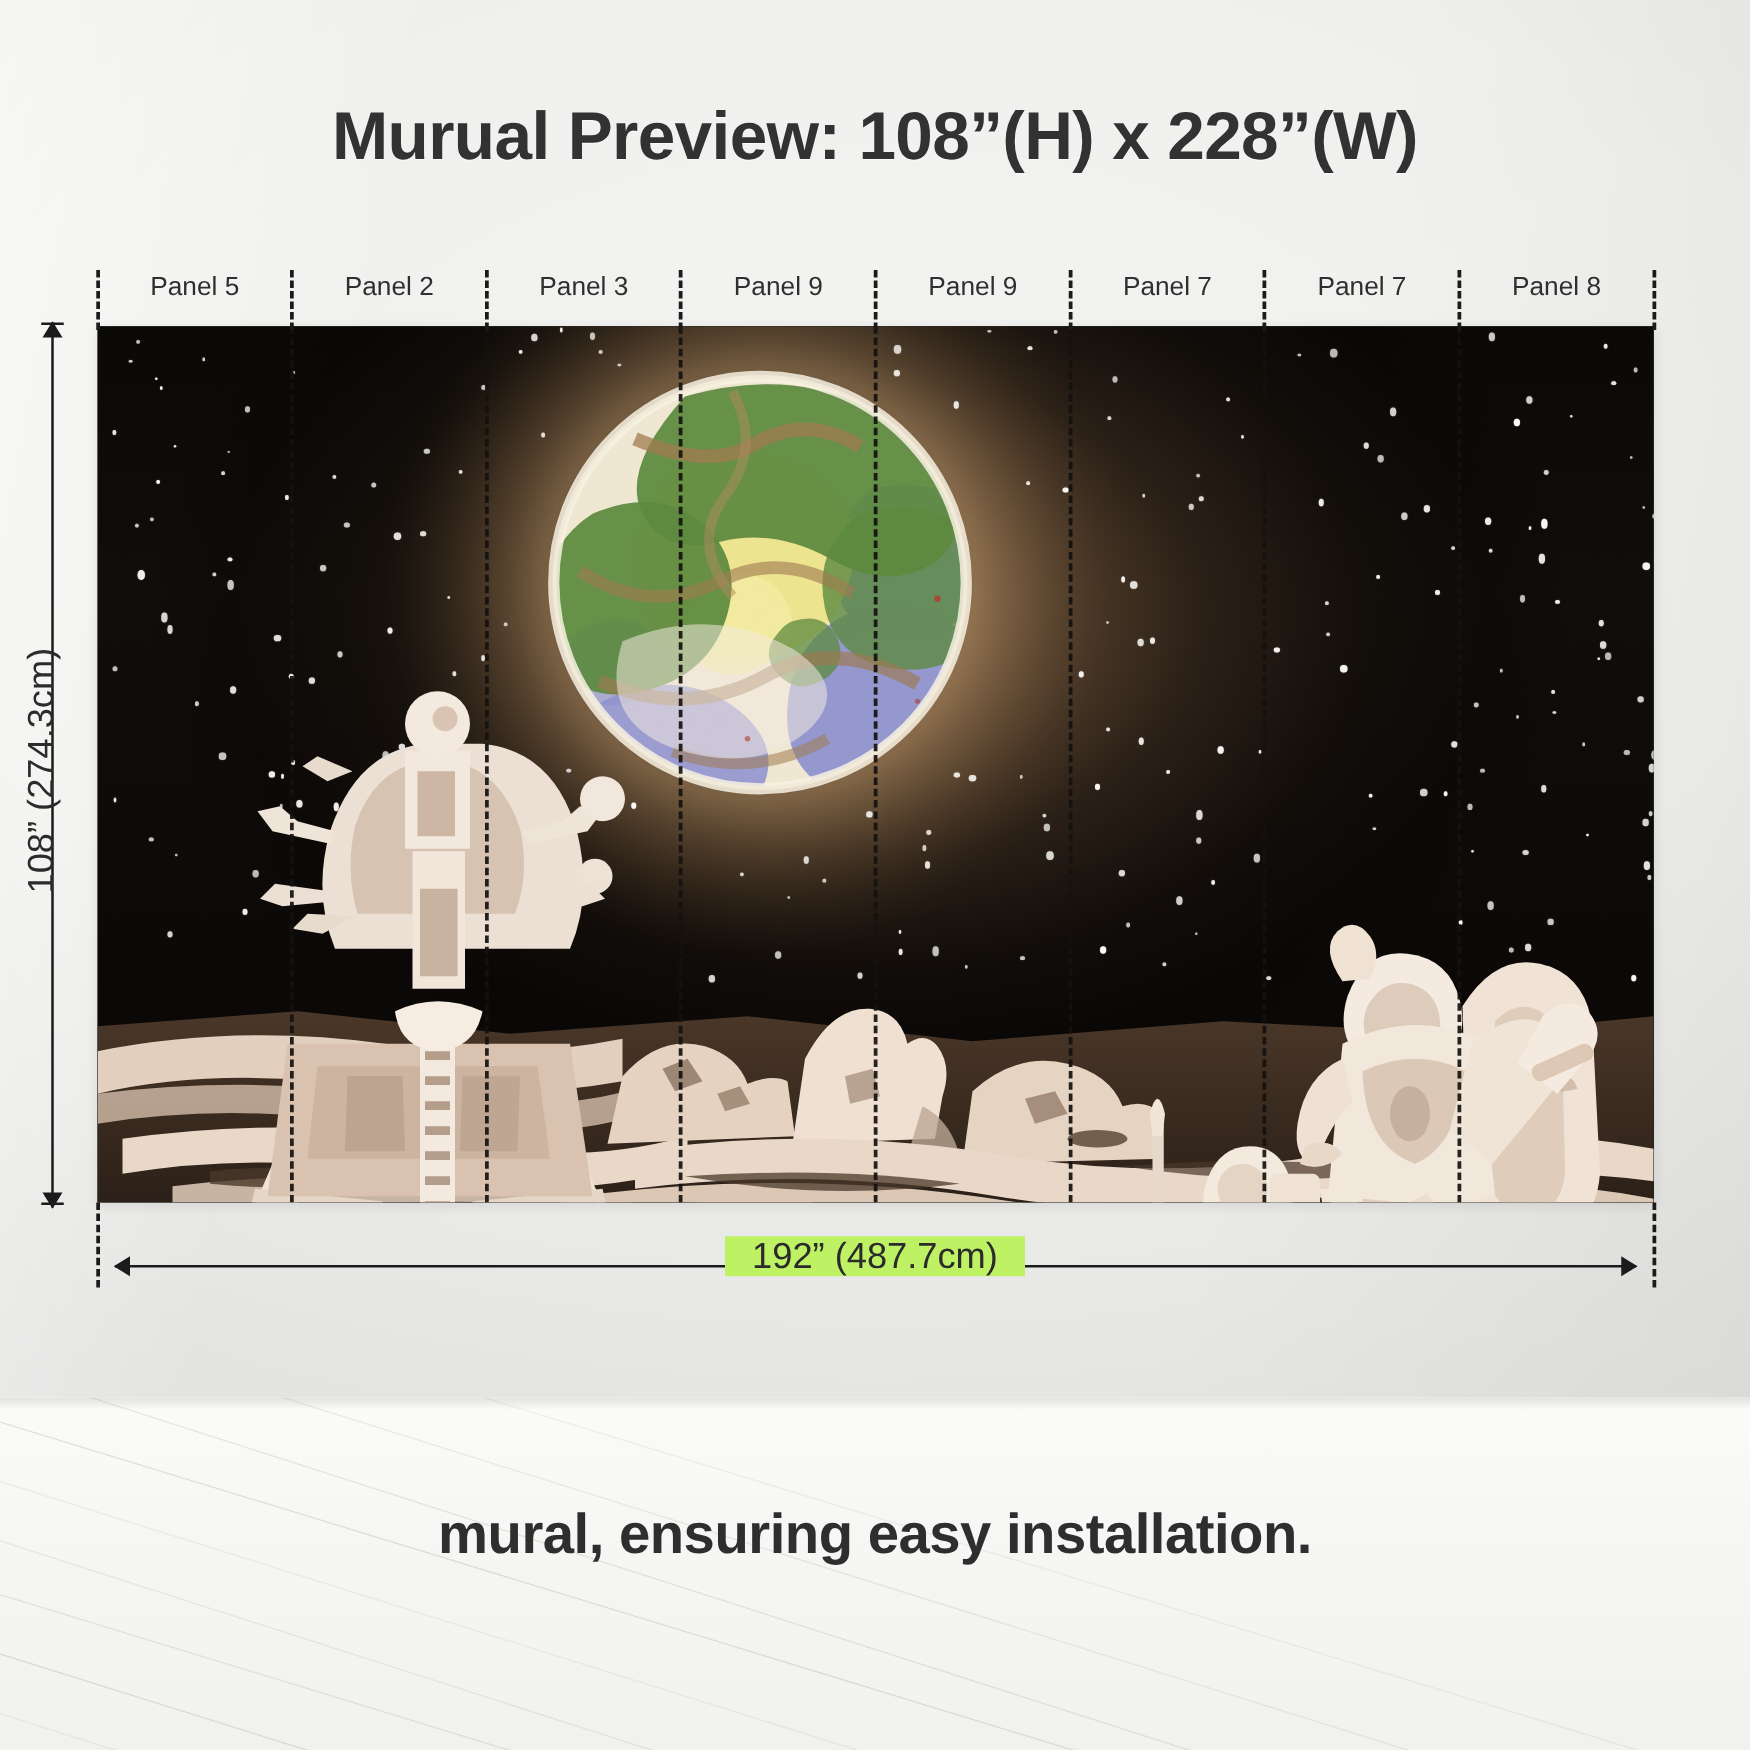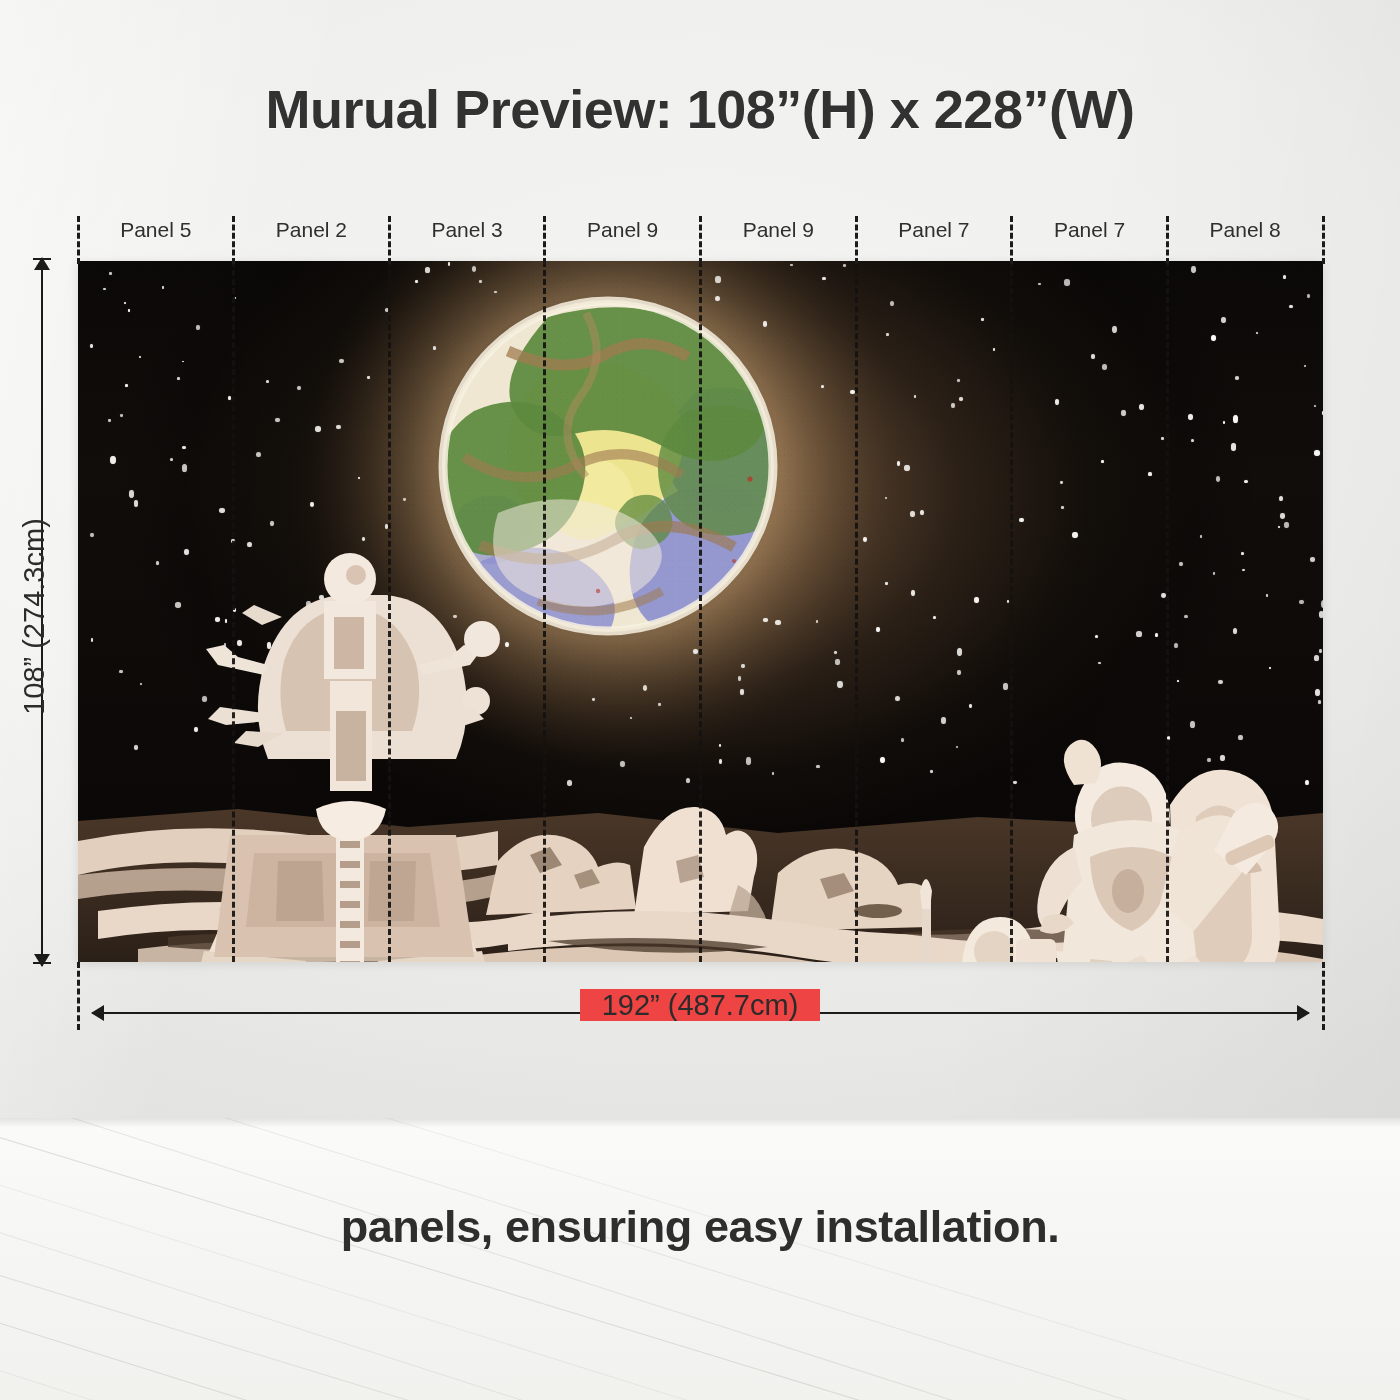--- a/index.html
+++ b/index.html
@@ -109,21 +109,21 @@
 
   #hdim{ position:absolute; left:92px; top:1012px; width:1217px; height:2px; background:#1b1b1b; }
   #hdim .head{ position:absolute; top:-7px; width:0;height:0;
       border-top:8px solid transparent;border-bottom:8px solid transparent; }
   #hdim .head.lf{ left:-1px; border-right:13px solid #1b1b1b; }
   #hdim .head.rt{ right:-1px; border-left:13px solid #1b1b1b; }
   #hlabel{
     position:absolute; left:0; top:989px; width:1400px; text-align:center;
     font-size:29px; color:#2b2b2b;
   }
-  #hlabel span{ background:#ef4444; padding:0 22px; }
+  #hlabel span{ background:#bef264; padding:0 22px; }
 
   
   #caption{
     position:absolute; left:0; top:1196px; width:1400px; text-align:center;
     font-size:45px; font-weight:bold; color:#2e2e2e; line-height:62px;
     letter-spacing:-.4px;
   }
   #caption .accent{ color:#b1573a; }
 </style>
 </head>
@@ -593,21 +593,21 @@
     <div class="plank" style="top: 4px; transform: rotate(17.4deg); opacity: 0.3;"></div>
     <div class="plank" style="top: 50px; transform: rotate(17.8deg); opacity: 0.4;"></div>
     <div class="plank" style="top: 96px; transform: rotate(17deg); opacity: 0.5;"></div>
     <div class="plank" style="top: 142px; transform: rotate(17.4deg); opacity: 0.6;"></div>
     <div class="plank" style="top: 188px; transform: rotate(17.8deg); opacity: 0.3;"></div>
     <div class="plank" style="top: 234px; transform: rotate(17deg); opacity: 0.4;"></div>
     <div class="plank" style="top: 280px; transform: rotate(17.4deg); opacity: 0.5;"></div>
   </div>
 
 <div id="caption">
-  <div>panels, ensuring easy installation.</div>
+  <div>mural, ensuring easy installation.</div>
 </div>
 
 <div class="dashline" style="left: 76.5px; top: 216px; height: 48px;"></div>
 <div class="dashline" style="left: 232.125px; top: 216px; height: 48px;"></div>
 <div class="dashline" style="left: 387.75px; top: 216px; height: 48px;"></div>
 <div class="dashline" style="left: 543.375px; top: 216px; height: 48px;"></div>
 <div class="dashline" style="left: 699px; top: 216px; height: 48px;"></div>
 <div class="dashline" style="left: 854.625px; top: 216px; height: 48px;"></div>
 <div class="dashline" style="left: 1010.25px; top: 216px; height: 48px;"></div>
 <div class="dashline" style="left: 1165.88px; top: 216px; height: 48px;"></div>

